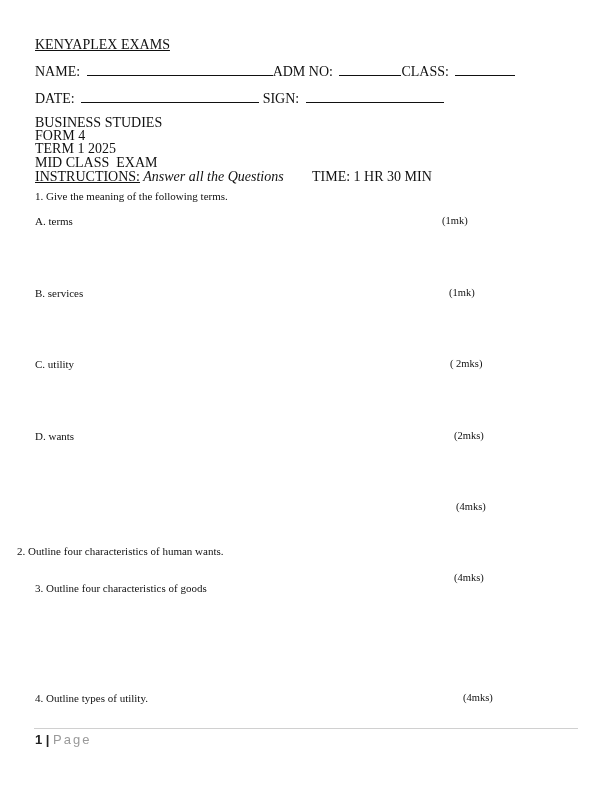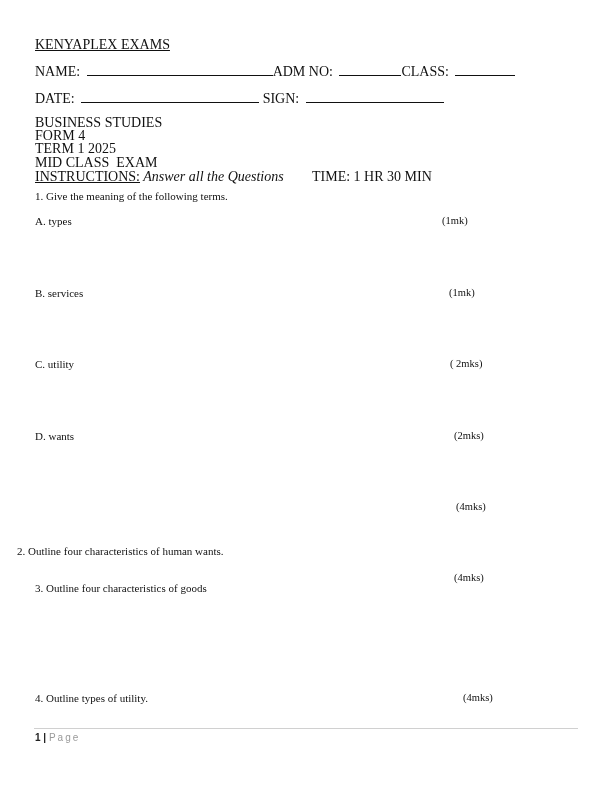--- a/index.html
+++ b/index.html
@@ -5,21 +5,21 @@
   html, body { margin: 0; padding: 0; background: #ffffff; }
   body { width: 612px; height: 792px; position: relative; overflow: hidden;
          font-family: "Liberation Serif", serif; color: #111; }
   .abs { position: absolute; white-space: nowrap; line-height: 1; }
   .hdr { font-size: 14px; font-weight: normal; }
   .u { text-decoration: underline; }
   .fill { display: inline-block; border-bottom: 1px solid #111; height: 9px; vertical-align: baseline; }
   .q { font-size: 11px; }
   .mk { font-size: 10.5px; }
   .rule { position: absolute; left: 34px; width: 544px; top: 728px; height: 0; border-top: 1px solid #d0d0d0; }
-  .footer { font-family: "Liberation Sans", sans-serif; font-size: 10px; }
+  .footer { font-family: "Liberation Sans", sans-serif; font-size: 13px; }
   .footer .num { font-weight: bold; color: #222; }
   .footer .pg { color: #9a9a9a; letter-spacing: 2px; }
 </style>
 </head>
 <body>
 
 <div class="abs hdr u" style="left:35px; top:38px;">KENYAPLEX EXAMS</div>
 
 <div class="abs hdr" style="left:35px; top:65px;">
   <span>NAME:</span>
@@ -39,21 +39,21 @@
 <div class="abs hdr" style="left:35px; top:129px;">FORM 4</div>
 <div class="abs hdr" style="left:35px; top:142px;">TERM 1 2025</div>
 <div class="abs hdr" style="left:35px; top:156px; white-space:pre;">MID CLASS  EXAM</div>
 <div class="abs hdr" style="left:35px; top:170px;">
   <span class="u">INSTRUCTIONS:</span><em> Answer all the Questions</em>
 </div>
 <div class="abs hdr" style="left:312px; top:170px;">TIME: 1 HR 30 MIN</div>
 
 <div class="abs q" style="left:35px; top:191px;">1. Give the meaning of the following terms.</div>
 
-<div class="abs q" style="left:35px; top:216px;">A. types</div>
+<div class="abs q" style="left:35px; top:216px;">A. terms</div>
 <div class="abs mk" style="left:442px; top:216px;">(1mk)</div>
 
 <div class="abs q" style="left:35px; top:288px;">B. services</div>
 <div class="abs mk" style="left:449px; top:288px;">(1mk)</div>
 
 <div class="abs q" style="left:35px; top:359px;">C. utility</div>
 <div class="abs mk" style="left:450px; top:359px; white-space:pre;">( 2mks)</div>
 
 <div class="abs q" style="left:35px; top:431px;">D. wants</div>
 <div class="abs mk" style="left:454px; top:431px;">(2mks)</div>

